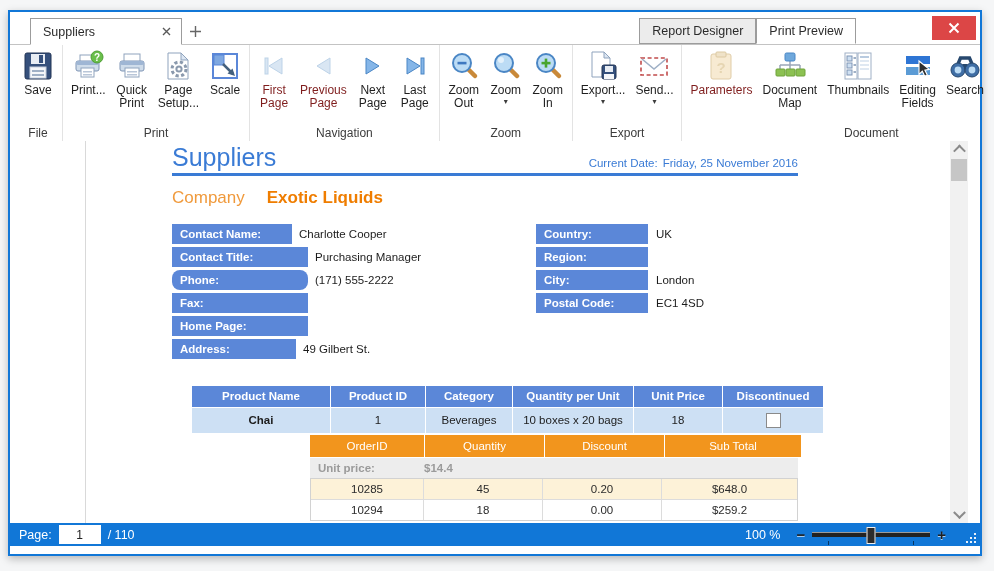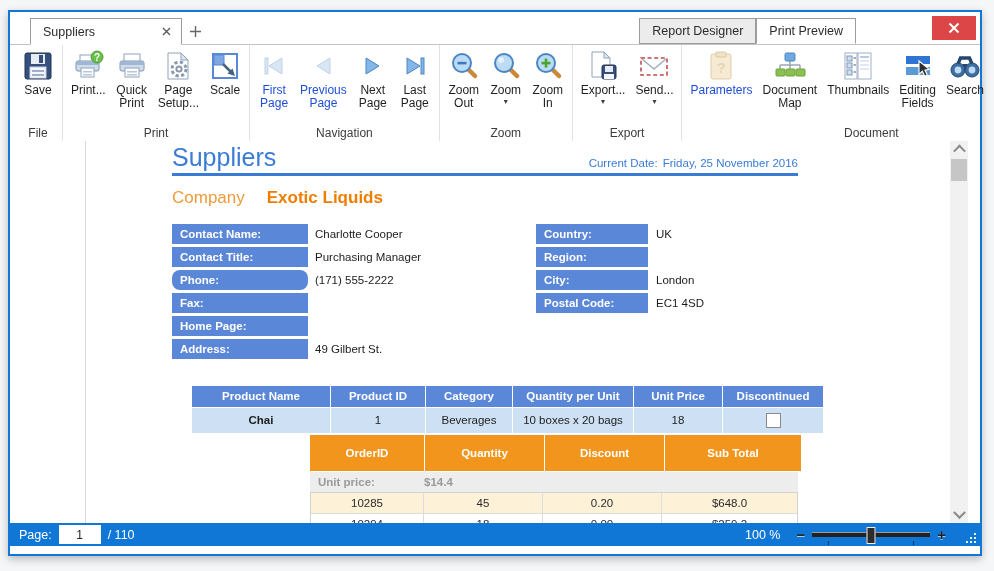--- a/index.html
+++ b/index.html
@@ -25,21 +25,21 @@
   
   #toolbar{position:relative;height:96px;border-top:1px solid #c3c3c3;border-bottom:1px solid #c9cdd4;
            display:flex;align-items:flex-start;padding:0 0 0 4px;box-sizing:content-box;background:#fff;}
   .rb-group{position:relative;height:96px;padding:4px 3px 16px 3px;border-right:1px solid #e3e3e3;box-sizing:border-box;}
   .rb-btns{display:flex;align-items:flex-start;height:100%;}
   .rb-btn{display:flex;flex-direction:column;align-items:center;padding:1px 5px;min-width:30px;}
   .rb-icon{width:32px;height:32px;flex:none;}
   .rb-icon svg{width:32px;height:32px;display:block;}
   .rb-label{font-size:12px;line-height:1.12;color:#1f1f1f;text-align:center;width:min-content;min-width:100%;
             white-space:normal;margin-top:2px;}
-  .rb-btn.disabled .rb-label{color:#1d4ed8;}
+  .rb-btn.disabled .rb-label{color:#7f1d1d;}
   .rb-caret{font-size:8px;color:#3c3c3c;line-height:1;margin-top:1px;}
   .rb-caption{position:absolute;left:0;right:0;bottom:1px;text-align:center;font-size:12px;color:#3c3c3c;}
   
   #preview{position:absolute;left:0;top:129px;width:970px;height:382px;background:#fff;overflow:hidden;}
   #margin-line{position:absolute;left:75px;top:0;bottom:0;width:1px;background:#d9d9d9;}
   #page-content{position:absolute;left:162px;top:0;width:626px;}
   .rpt-head{display:flex;justify-content:space-between;align-items:flex-end;margin-top:3px;}
   .rpt-title{font-size:25px;color:#3a7bd5;line-height:1.1;}
   .rpt-date{font-size:11.5px;color:#3a7bd5;padding-bottom:3px;}
   .rpt-date b{font-weight:normal;margin-right:5px;}
@@ -57,21 +57,21 @@
   #product-table{display:grid;grid-template-columns:138px 94px 86px 120px 88px 100px;gap:1px;margin-top:27px;padding-left:20px;}
   .pt-h{background:#5b87d8;color:#fff;font-weight:bold;font-size:11.5px;height:21px;
         display:flex;align-items:center;justify-content:center;}
   .pt-c{background:#cde0f4;color:#1c1c1c;font-size:11.5px;height:25px;
         display:flex;align-items:center;justify-content:center;}
   .pt-c.bold{font-weight:bold;}
   .checkbox{width:13px;height:13px;background:#fff;border:1px solid #8a8a8a;}
   
   #orders-table{margin-left:138px;width:488px;margin-top:2px;}
   #orders-head{display:grid;grid-template-columns:114px 119px 119px 136px;gap:1px;}
-  .ot-h{background:#f2951d;color:#fff;font-weight:bold;font-size:11.5px;height:36px;
+  .ot-h{background:#f2951d;color:#fff;font-weight:normal;font-size:11.5px;height:22px;
         display:flex;align-items:center;justify-content:center;}
   #unit-price-row{display:flex;align-items:center;background:#ededed;height:20px;margin-top:1px;
                   font-size:11.5px;font-weight:bold;color:#9b9b9b;}
   #unit-price-row .upl{width:114px;padding-left:8px;box-sizing:border-box;}
   #orders-body{border:1px solid #d2d2d2;}
   .ot-row{display:grid;grid-template-columns:113px 119px 119px 135px;}
   .ot-row + .ot-row{border-top:1px solid #dcdcdc;}
   .ot-c{font-size:11.5px;color:#2b2b2b;height:20px;display:flex;align-items:center;justify-content:center;
         border-right:1px solid #dcdcdc;}
   .ot-c:last-child{border-right:none;}
@@ -405,41 +405,41 @@
             <b>Current Date:</b><span>Friday, 25 November 2016</span>
           </div>
         </div>
         <div class="rpt-divider"></div>
         <div class="rpt-company">
           <span class="company-label">Company</span><span class="company-name">Exotic Liquids</span>
         </div>
         <div id="contact-grid">
           <div class="contact-col" id="contact-left" style="left:0;">
               <div class="contact-row">
-                <div class="contact-label" style="width: 136px;">Contact Name:</div>
+                <div class="contact-label" style="width: 120px;">Contact Name:</div>
                 <span class="contact-value" style="margin-left: 7px;">Charlotte Cooper</span>
               </div>
               <div class="contact-row">
                 <div class="contact-label" style="width: 136px;">Contact Title:</div>
                 <span class="contact-value" style="margin-left: 7px;">Purchasing Manager</span>
               </div>
               <div class="contact-row">
                 <div class="contact-label" style="width: 136px; border-radius: 8px;">Phone:</div>
                 <span class="contact-value" style="margin-left: 7px;">(171) 555-2222</span>
               </div>
               <div class="contact-row">
                 <div class="contact-label" style="width: 136px;">Fax:</div>
                 <span class="contact-value" style="margin-left: 7px;"></span>
               </div>
               <div class="contact-row">
                 <div class="contact-label" style="width: 136px;">Home Page:</div>
                 <span class="contact-value" style="margin-left: 7px;"></span>
               </div>
               <div class="contact-row">
-                <div class="contact-label" style="width: 136px;">Address:</div>
+                <div class="contact-label" style="width: 124px;">Address:</div>
                 <span class="contact-value" style="margin-left: 7px;">49 Gilbert St.</span>
               </div>
             </div>
           <div class="contact-col" id="contact-right" style="left:364px;">
               <div class="contact-row">
                 <div class="contact-label" style="width: 112px;">Country:</div>
                 <span class="contact-value" style="margin-left: 8px;">UK</span>
               </div>
               <div class="contact-row">
                 <div class="contact-label" style="width: 112px;">Region:</div>

